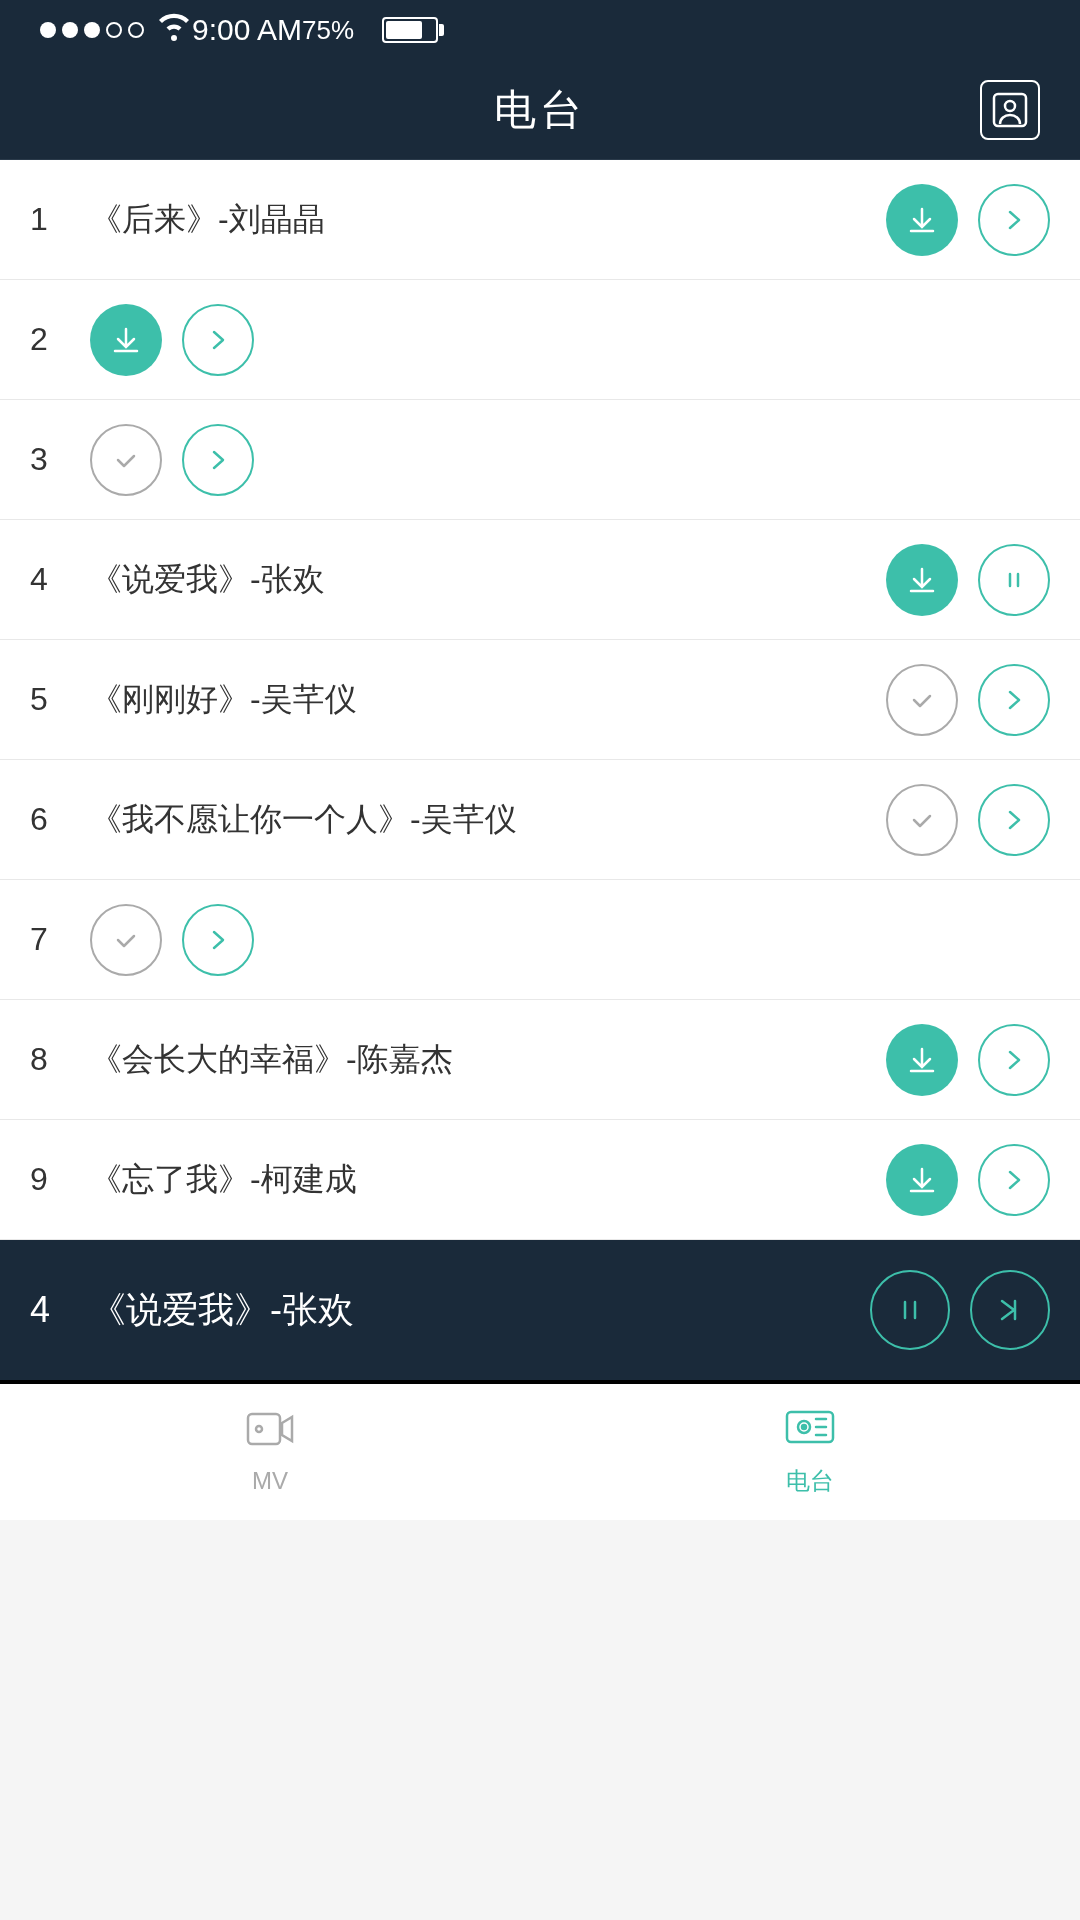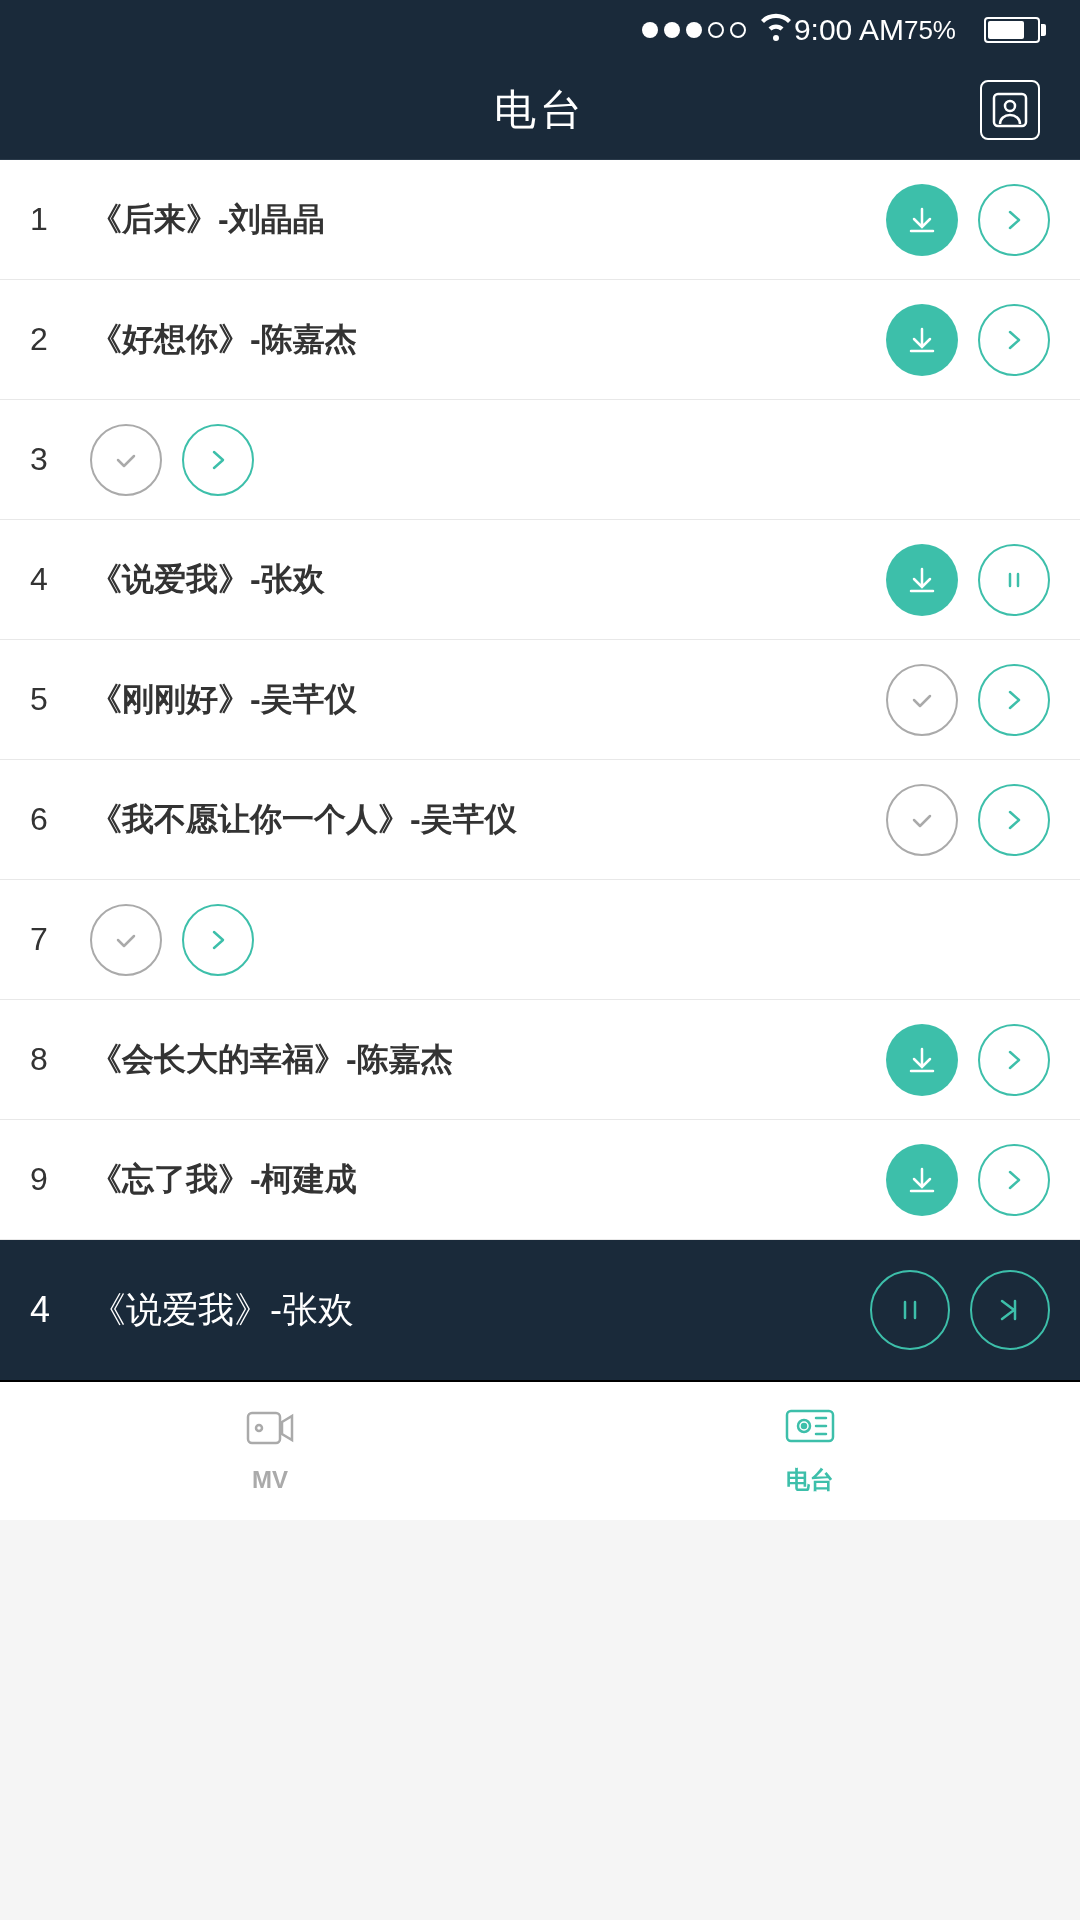--- a/index.html
+++ b/index.html
@@ -11,21 +11,21 @@
       background: #f5f5f5;
       overflow: hidden;
     }
 
     
     .status-bar {
       background: #1a2a3a;
       height: 60px;
       display: flex;
       align-items: center;
-      justify-content: flex-end;
+      justify-content: flex-start;
       padding: 0 40px;
       color: white;
     }
     .status-left {
       display: flex;
       align-items: center;
       gap: 12px;
     }
     .signal-dots {
       display: flex;
@@ -128,21 +128,21 @@
     .song-number {
       width: 60px;
       font-size: 32px;
       color: #333;
       font-weight: 400;
     }
     .song-info {
       flex: 1;
       font-size: 32px;
       color: #333;
-      font-weight: 700;
+      font-weight: 400;
     }
     .song-actions {
       display: flex;
       align-items: center;
       gap: 20px;
     }
     .action-btn {
       width: 72px;
       height: 72px;
       border-radius: 50%;
@@ -217,22 +217,21 @@
       background: transparent;
       border: 2px solid #3dbfaa;
       color: #3dbfaa;
     }
 
     
     .bottom-nav {
       background: white;
       height: 140px;
       display: flex;
-      border-top: 2px solid #000000;
-      font-weight: bold;
+      border-top: 4px solid #000000;
     }
     .nav-item {
       flex: 1;
       display: flex;
       flex-direction: column;
       align-items: center;
       justify-content: center;
       gap: 8px;
       cursor: pointer;
     }
@@ -304,21 +303,20 @@
       <div class="action-btn nav-teal">
         <svg width="28" height="28" viewBox="0 0 28 28" fill="none" stroke="#3dbfaa" stroke-width="2.5">
             <path d="M10 6l9 8-9 8" stroke-linecap="round" stroke-linejoin="round"></path>
           </svg>
       </div>
     </div>
   </div>
 
   <div class="song-item">
     <span class="song-number">2</span>
-    <span class="song-info">《好想你》-陈嘉杰</span>
     <div class="song-actions">
       <div class="action-btn download-filled">
         <svg width="30" height="30" viewBox="0 0 30 30" fill="white">
             <path d="M15 4v16M7 14l8 8 8-8M4 26h22" stroke="white" stroke-width="2.5" fill="none" stroke-linecap="round"></path>
           </svg>
       </div>
       <div class="action-btn nav-teal">
         <svg width="28" height="28" viewBox="0 0 28 28" fill="none" stroke="#3dbfaa" stroke-width="2.5">
             <path d="M10 6l9 8-9 8" stroke-linecap="round" stroke-linejoin="round"></path>
           </svg>

